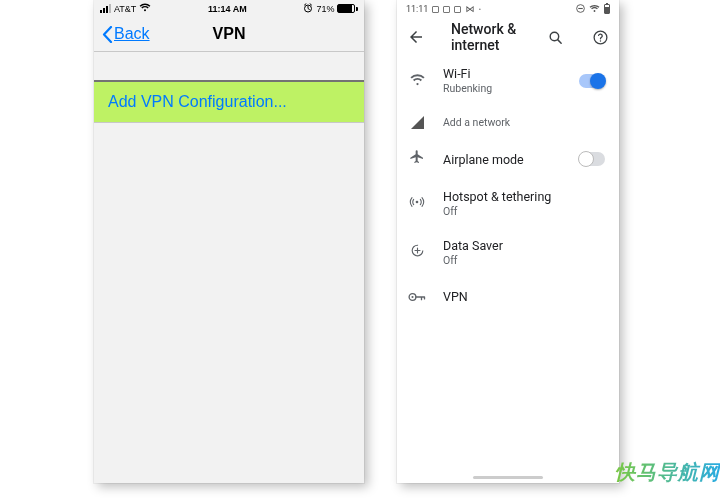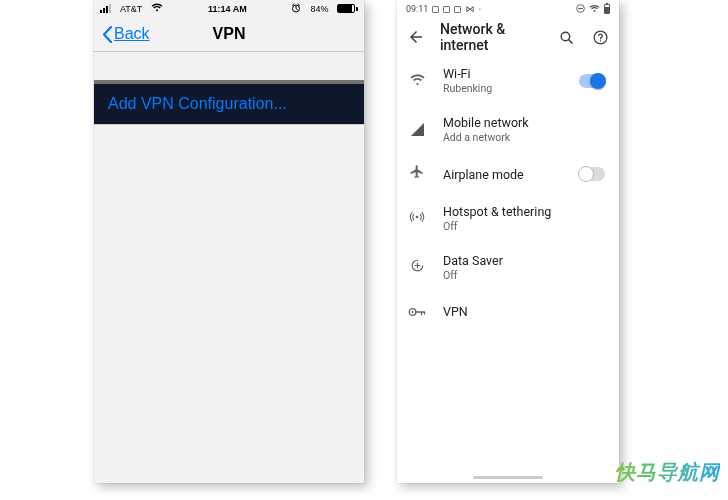--- a/index.html
+++ b/index.html
@@ -6,21 +6,21 @@
   html,body { width:728px; height:500px; font-family:-apple-system,"Helvetica Neue",Arial,sans-serif; background:#fff; }
   .stage { position:relative; width:728px; height:500px; background:#fff; }
 
   
   .phone { position:absolute; background:#fff; box-shadow:4px 4px 10px rgba(0,0,0,.25),0 0 0 1px rgba(0,0,0,.05); }
   .phone.ios { left:94px; top:0; width:270px; height:483px; }
   .phone.android { left:397px; top:0; width:222px; height:483px; }
 
   
   .ios-status { height:17px; background:#f2f2f2; display:flex; align-items:center; font-size:9px; font-weight:500; color:#000; padding:0 6px; justify-content:space-between; }
-  .ios-status .left, .ios-status .right { display:flex; align-items:center; gap:9px; }
+  .ios-status .left, .ios-status .right { display:flex; align-items:center; gap:3px; }
   .ios-status .center { font-weight:600; }
   .signal-bars { display:flex; align-items:flex-end; gap:1px; height:9px; }
   .signal-bars span { width:2px; background:#000; }
   .signal-bars span:nth-child(1){height:3px;}
   .signal-bars span:nth-child(2){height:5px;}
   .signal-bars span:nth-child(3){height:7px;}
   .signal-bars span:nth-child(4){height:9px;background:#bbb;}
   .ios-battery { display:flex; align-items:center; gap:1px;}
   .ios-battery .body { width:18px; height:9px; border:1px solid #000; border-radius:2px; position:relative;}
   .ios-battery .body:after{content:"";position:absolute;left:0;top:0;bottom:0;width:82%;background:#000;}
@@ -30,33 +30,33 @@
   .ios-nav { height:35px; background:#f2f2f2; border-bottom:1px solid #c8c8c8; position:relative; display:flex; align-items:center; }
   .ios-back { position:absolute; left:8px; display:flex; align-items:center; color:#007aff; font-size:16px; }
   .ios-back .chev { width:11px; height:17px; margin-right:1px; }
   .ios-back .chev svg{display:block;}
   .ios-back .label { text-decoration:underline; }
   .ios-title { margin:0 auto; font-size:16px; font-weight:600; color:#000; }
 
   
   .ios-body { background:#f2f2f2; height:calc(100% - 52px); }
   .ios-gap { height:28px; }
-  .ios-row { background:#0f172a; border-top:4px solid #737373; border-bottom:1px solid #c8c8c8; padding:11px 14px; font-size:16px; color:#007aff; }
+  .ios-row { background:#bef264; border-top:2px solid #737373; border-bottom:1px solid #c8c8c8; padding:11px 14px; font-size:16px; color:#007aff; }
 
   
   .and-status { height:18px; display:flex; align-items:center; padding:0 9px; font-size:9px; color:#4a4a4a; justify-content:space-between; font-family:Roboto,Arial,sans-serif; background:#fff;}
   .and-status .left, .and-status .right { display:flex; align-items:center; gap:4px; }
   .and-status .sq { width:7px; height:7px; border:1px solid #777; border-radius:1px;}
   .and-tri { width:0;height:0;border-style:solid;border-width:0 0 8px 8px;border-color:transparent transparent #555 transparent;}
   .and-batt { width:6px; height:10px; border:1px solid #555; border-radius:1px; position:relative;}
   .and-batt:before{content:"";position:absolute;top:-2px;left:1px;width:2px;height:1px;background:#555;}
   .and-batt:after{content:"";position:absolute;left:0;right:0;bottom:0;height:80%;background:#555;}
 
   
-  .and-appbar { height:38px; display:flex; align-items:center; padding:0 9px; gap:14px; font-family:Roboto,Arial,sans-serif; }
+  .and-appbar { height:38px; display:flex; align-items:center; padding:0 9px; gap:25px; font-family:Roboto,Arial,sans-serif; }
   .and-appbar .icon-btn { width:20px; height:20px; display:flex; align-items:center; justify-content:center; color:#333; }
   .and-appbar .title { font-size:14px; font-weight:500; color:#202124; flex:1; }
   .and-appbar svg { display:block; }
 
   
   .and-list { font-family:Roboto,Arial,sans-serif; }
   .and-item { display:flex; align-items:center; padding:10px 14px 10px 10px; gap:16px; position:relative;}
   .and-item .iconcol { width:20px; display:flex; justify-content:center; color:#5f6368;}
   .and-item .textcol { flex:1; }
   .and-item .primary { font-size:12.5px; color:#202124; }
@@ -98,21 +98,21 @@
     </div>
     <div class="center">11:14 AM</div>
     <div class="right">
       <span>
         <svg width="10" height="10" viewBox="0 0 10 10">
               <circle cx="5" cy="5.5" r="3.5" fill="none" stroke="#000" stroke-width="1"></circle>
               <path d="M5 3.2v2.3l1.4 1" stroke="#000" stroke-width="1" fill="none" stroke-linecap="round"></path>
               <path d="M1.5 2L3 .8M8.5 2L7 .8" stroke="#000" stroke-width="1" stroke-linecap="round"></path>
             </svg>
       </span>
-      <span>84%</span>
+      <span>71%</span>
       <div class="ios-battery">
             <div class="body"></div>
             <div class="tip"></div>
           </div>
     </div>
   </div>
 
   <div class="ios-nav">
     <div class="ios-back">
       <span class="chev">
@@ -127,21 +127,21 @@
 
   <div class="ios-body">
     <div class="ios-gap"></div>
     <div class="ios-row">Add VPN Configuration...</div>
   </div>
 </div>
 
 <div class="phone android">
   <div class="and-status">
     <div class="left">
-      <span>09:11</span>
+      <span>11:11</span>
       <span class="sq"></span>
       <span class="sq"></span>
       <span class="sq"></span>
       <span style="font-size:9px;">⋈</span>
       <span style="font-size:8px;color:#888;">•</span>
     </div>
     <div class="right">
       <span>
         <svg width="9" height="9" viewBox="0 0 10 10">
               <circle cx="5" cy="5" r="4.3" fill="none" stroke="#555" stroke-width="1"></circle>
@@ -198,21 +198,20 @@
           </div>
     </div>
 
     <div class="and-item">
       <div class="iconcol">
             <span>
               <div class="and-tri" style="border-width:0 0 13px 13px;"></div>
             </span>
           </div>
       <div class="textcol">
-        <div class="primary">Mobile network</div>
         <div class="secondary">Add a network</div>
       </div>
     </div>
 
     <div class="and-item">
       <div class="iconcol">
             <span>
         <svg width="16" height="16" viewBox="0 0 24 24">
                 <path d="M21 15v-2l-8-5V3.5a1.5 1.5 0 00-3 0V8l-8 5v2l8-2.5V18l-2 1.5V21l3.5-1 3.5 1v-1.5L13 18v-5.5z" fill="#5f6368"></path>
               </svg>

